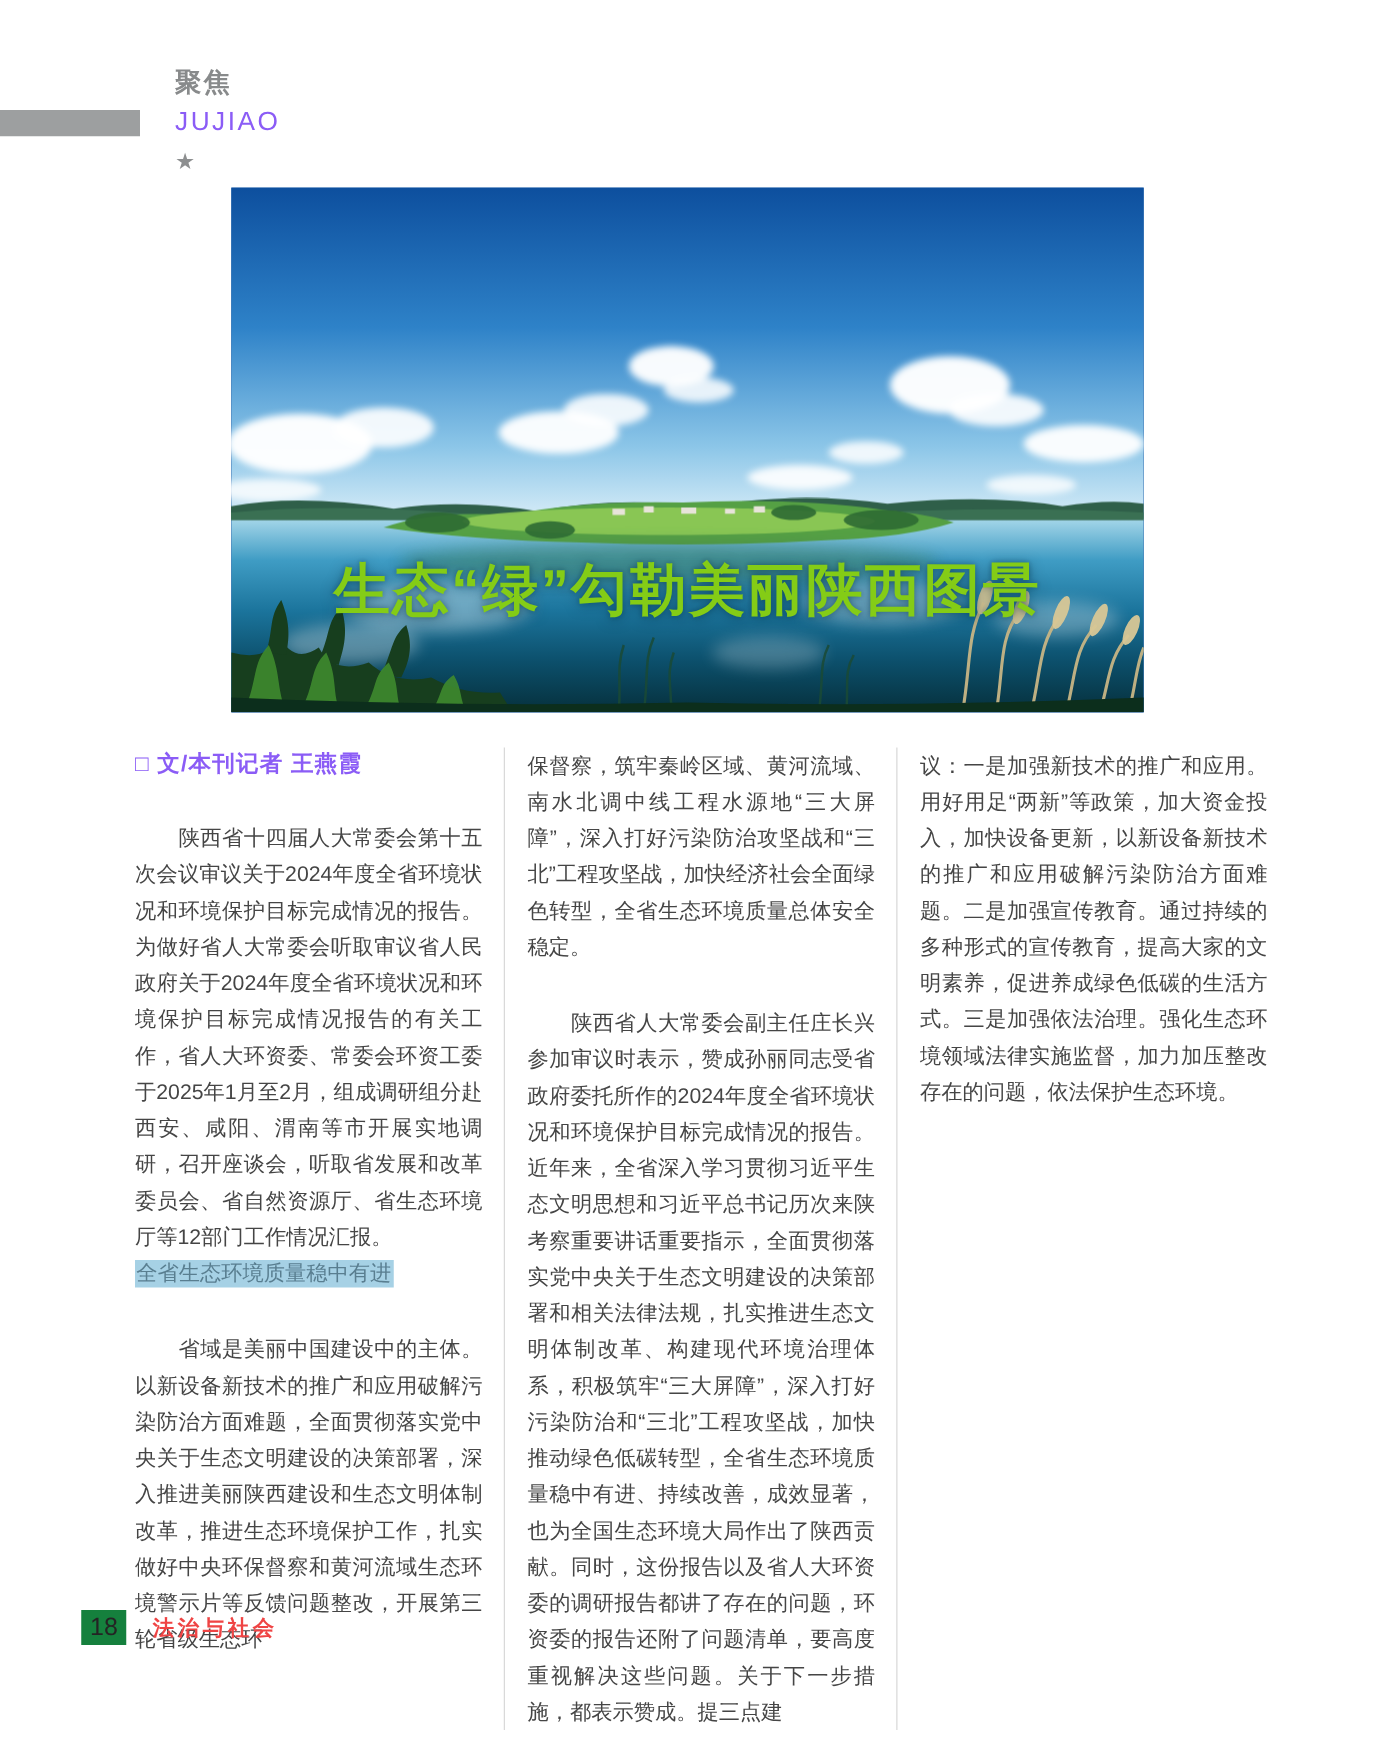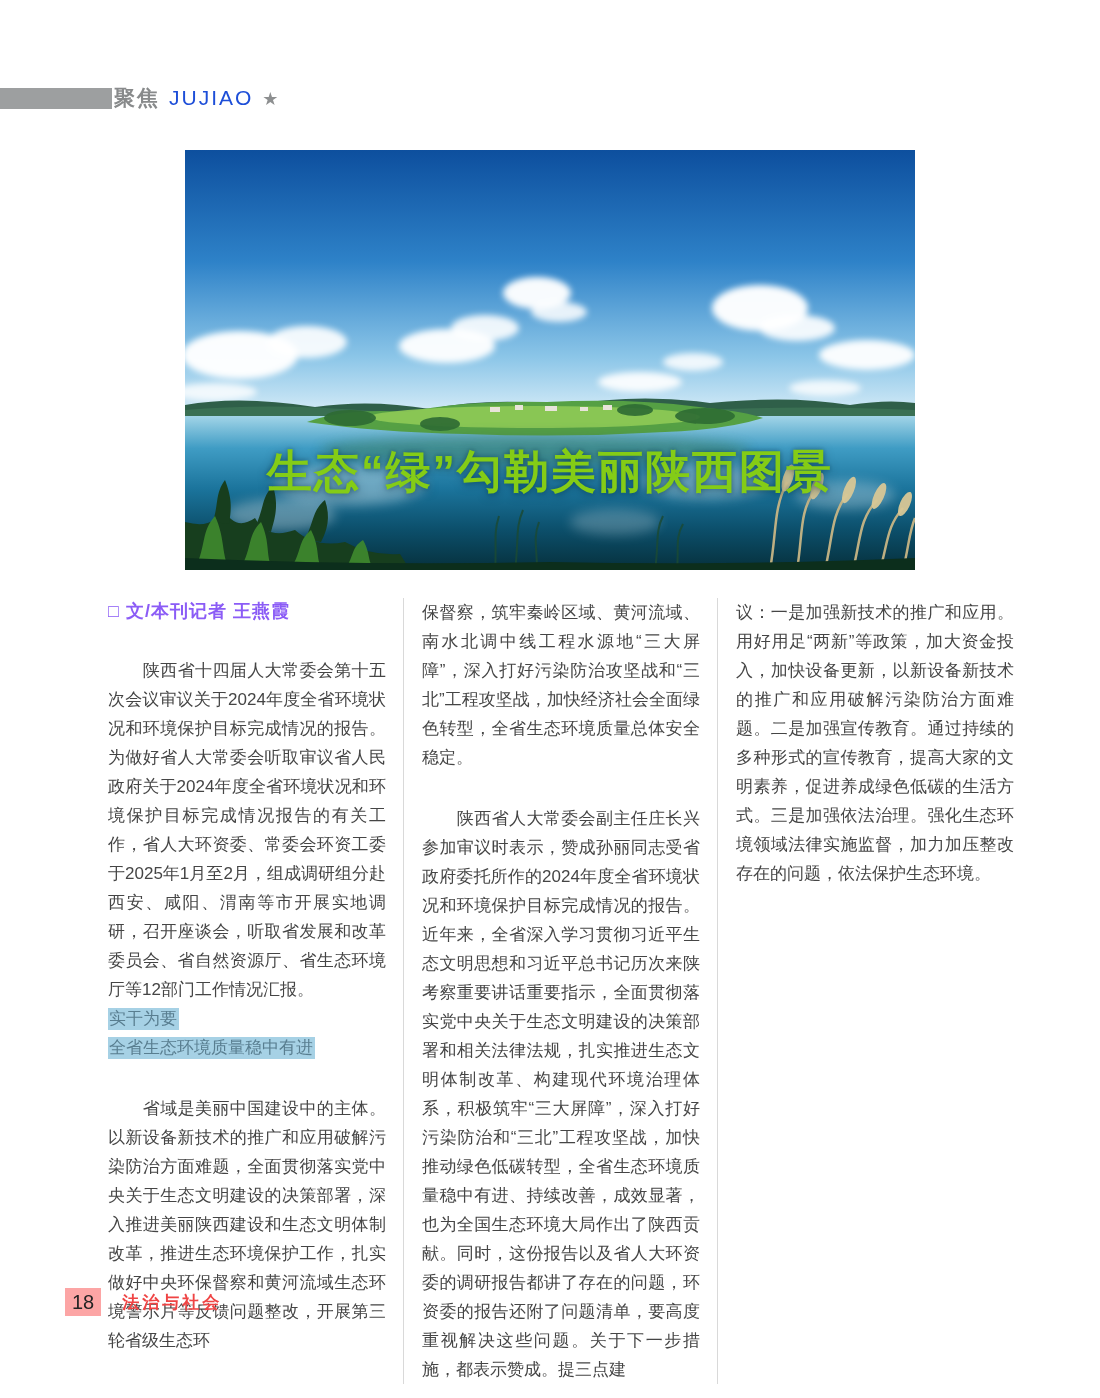--- a/index.html
+++ b/index.html
@@ -6,24 +6,24 @@
   body{
     width:1100px;height:1398px;background:#ffffff;position:relative;
     font-family:"Liberation Sans","DejaVu Sans",sans-serif;
     -webkit-font-smoothing:antialiased;
   }
   .page{position:absolute;inset:0;overflow:hidden;}
 
   
   .header{position:absolute;top:87px;left:0;height:22px;display:flex;align-items:center;}
   .header-bar{width:112px;height:21px;background:#9d9fa0;}
-  .header-title{margin-left:2px;display:flex;align-items:baseline;gap:9px;
-    color:#8d8f90;font-size:21px;line-height:22px;}
+  .header-title{margin-left:28px;display:flex;align-items:baseline;gap:9px;
+    color:#8d8f90;font-size:21px;line-height:22px;flex-direction:column;}
   .header-title .cn{font-weight:bold;letter-spacing:2px;color:#888a8b;}
-  .header-title .en{color:#1d4ed8;letter-spacing:2px;}
+  .header-title .en{color:#8b5cf6;letter-spacing:2px;}
   .header-title .star{font-size:18px;color:#8d8f90;}
 
   
   .hero{position:absolute;left:185px;top:150px;width:730px;height:420px;overflow:hidden;background:#0e55a4;}
   .hero svg{display:block;}
   .hero-title{
     position:absolute;left:0;right:0;top:292px;text-align:center;
     color:#84cc16;font-size:45px;font-weight:bold;letter-spacing:2px;
     text-shadow:0 2px 10px rgba(0,45,65,.5), 0 0 4px rgba(0,45,65,.35);
   }
@@ -34,21 +34,21 @@
   .col + .col{margin-left:17px;padding-left:18px;border-left:1px solid #d9d9d9;}
   .col p{margin:0;}
   .para.indent{text-indent:2.05em;margin-top:32px;}
   .byline{font-weight:bold;color:#8b5cf6;font-size:18px;line-height:26px;margin-bottom:30px;letter-spacing:1px;}
   .byline .sq{font-weight:normal;margin-right:6px;}
   .subhead{line-height:29px;}
   .subhead .hl{background:#a6d1e5;color:#597e90;padding:1px 2px 2px 1px;}
 
   
   .footer{position:absolute;left:65px;top:1288px;display:flex;align-items:center;}
-  .page-num{background:#fca5a5;color:#242424;font-size:20px;line-height:26px;padding:1px 7px;}
+  .page-num{background:#15803d;color:#242424;font-size:20px;line-height:26px;padding:1px 7px;}
   .journal{margin-left:21px;color:#ef4444;font-size:17px;letter-spacing:3px;font-weight:bold;}
 </style>
 </head>
 <body>
 
 <div class="page">
 
   <div class="header">
     <div class="header-bar"></div>
     <div class="header-title">
@@ -174,23 +174,20 @@
   </div>
 
   <div class="columns">
 
     <div class="col">
       <div class="byline">
         <span class="sq">□</span><span>文/本刊记者  王燕霞</span>
       </div>
       <p class="para indent">陕西省十四届人大常委会第十五次会议审议关于2024年度全省环境状况和环境保护目标完成情况的报告。为做好省人大常委会听取审议省人民政府关于2024年度全省环境状况和环境保护目标完成情况报告的有关工作，省人大环资委、常委会环资工委于2025年1月至2月，组成调研组分赴西安、咸阳、渭南等市开展实地调研，召开座谈会，听取省发展和改革委员会、省自然资源厅、省生态环境厅等12部门工作情况汇报。</p>
       <div class="subhead">
-        <span class="hl">实干为要</span>
-      </div>
-      <div class="subhead">
         <span class="hl">全省生态环境质量稳中有进</span>
       </div>
       <p class="para indent">省域是美丽中国建设中的主体。以新设备新技术的推广和应用破解污染防治方面难题，全面贯彻落实党中央关于生态文明建设的决策部署，深入推进美丽陕西建设和生态文明体制改革，推进生态环境保护工作，扎实做好中央环保督察和黄河流域生态环境警示片等反馈问题整改，开展第三轮省级生态环</p>
     </div>
 
     <div class="col">
       <p class="para">保督察，筑牢秦岭区域、黄河流域、南水北调中线工程水源地“三大屏障”，深入打好污染防治攻坚战和“三北”工程攻坚战，加快经济社会全面绿色转型，全省生态环境质量总体安全稳定。</p>
       <p class="para indent">陕西省人大常委会副主任庄长兴参加审议时表示，赞成孙丽同志受省政府委托所作的2024年度全省环境状况和环境保护目标完成情况的报告。近年来，全省深入学习贯彻习近平生态文明思想和习近平总书记历次来陕考察重要讲话重要指示，全面贯彻落实党中央关于生态文明建设的决策部署和相关法律法规，扎实推进生态文明体制改革、构建现代环境治理体系，积极筑牢“三大屏障”，深入打好污染防治和“三北”工程攻坚战，加快推动绿色低碳转型，全省生态环境质量稳中有进、持续改善，成效显著，也为全国生态环境大局作出了陕西贡献。同时，这份报告以及省人大环资委的调研报告都讲了存在的问题，环资委的报告还附了问题清单，要高度重视解决这些问题。关于下一步措施，都表示赞成。提三点建</p>
     </div>
 

